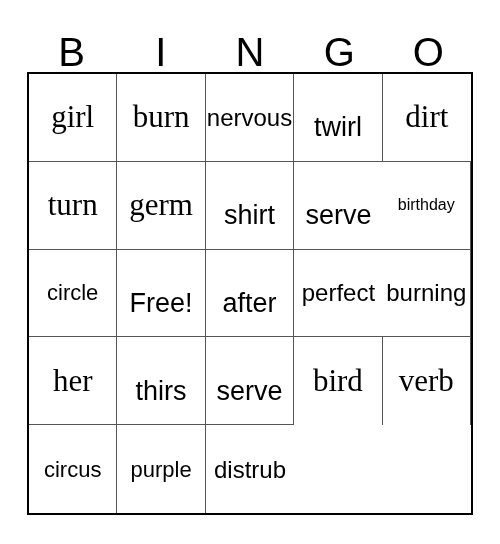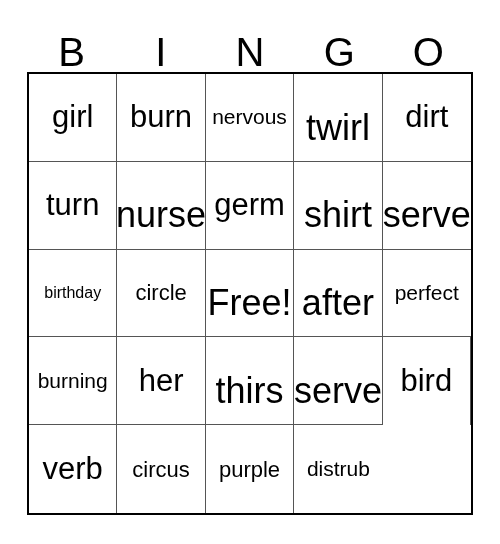--- a/index.html
+++ b/index.html
@@ -68,24 +68,24 @@
   .cell.row-last { border-bottom: none; align-items: center; }
   .cell-text {
     display: block;
     text-align: center;
     line-height: 1.05;
     white-space: nowrap;
     font-weight: 400;
     color: #000000;
   }
   
-  .len-3 .cell-text, .len-4 .cell-text { font-size: 31px; }
-  .len-5 .cell-text { font-size: 36px; margin-top: 20px; }
+  .len-3 .cell-text, .len-4 .cell-text { font-size: 31px; font-family: Liberation Serif, serif; }
+  .len-5 .cell-text { font-size: 27px; margin-top: 20px; }
   .len-6 .cell-text { font-size: 22px; }
-  .len-7 .cell-text { font-size: 21px; }
+  .len-7 .cell-text { font-size: 24px; }
   .len-8 .cell-text { font-size: 16px; }
 </style>
 </head>
 <body>
 
 <div id="card">
 
   <div id="header">
     <div class="header-cell">
       <span class="header-letter">B</span>
@@ -117,23 +117,20 @@
     </div>
     <div class="cell len-5">
       <span class="cell-text">twirl</span>
     </div>
     <div class="cell col-last len-4">
       <span class="cell-text">dirt</span>
     </div>
 
     <div class="cell len-4">
       <span class="cell-text">turn</span>
-    </div>
-    <div class="cell len-5">
-      <span class="cell-text">nurse</span>
     </div>
     <div class="cell len-4">
       <span class="cell-text">germ</span>
     </div>
     <div class="cell len-5">
       <span class="cell-text">shirt</span>
     </div>
     <div class="cell col-last len-5">
       <span class="cell-text">serve</span>
     </div>

